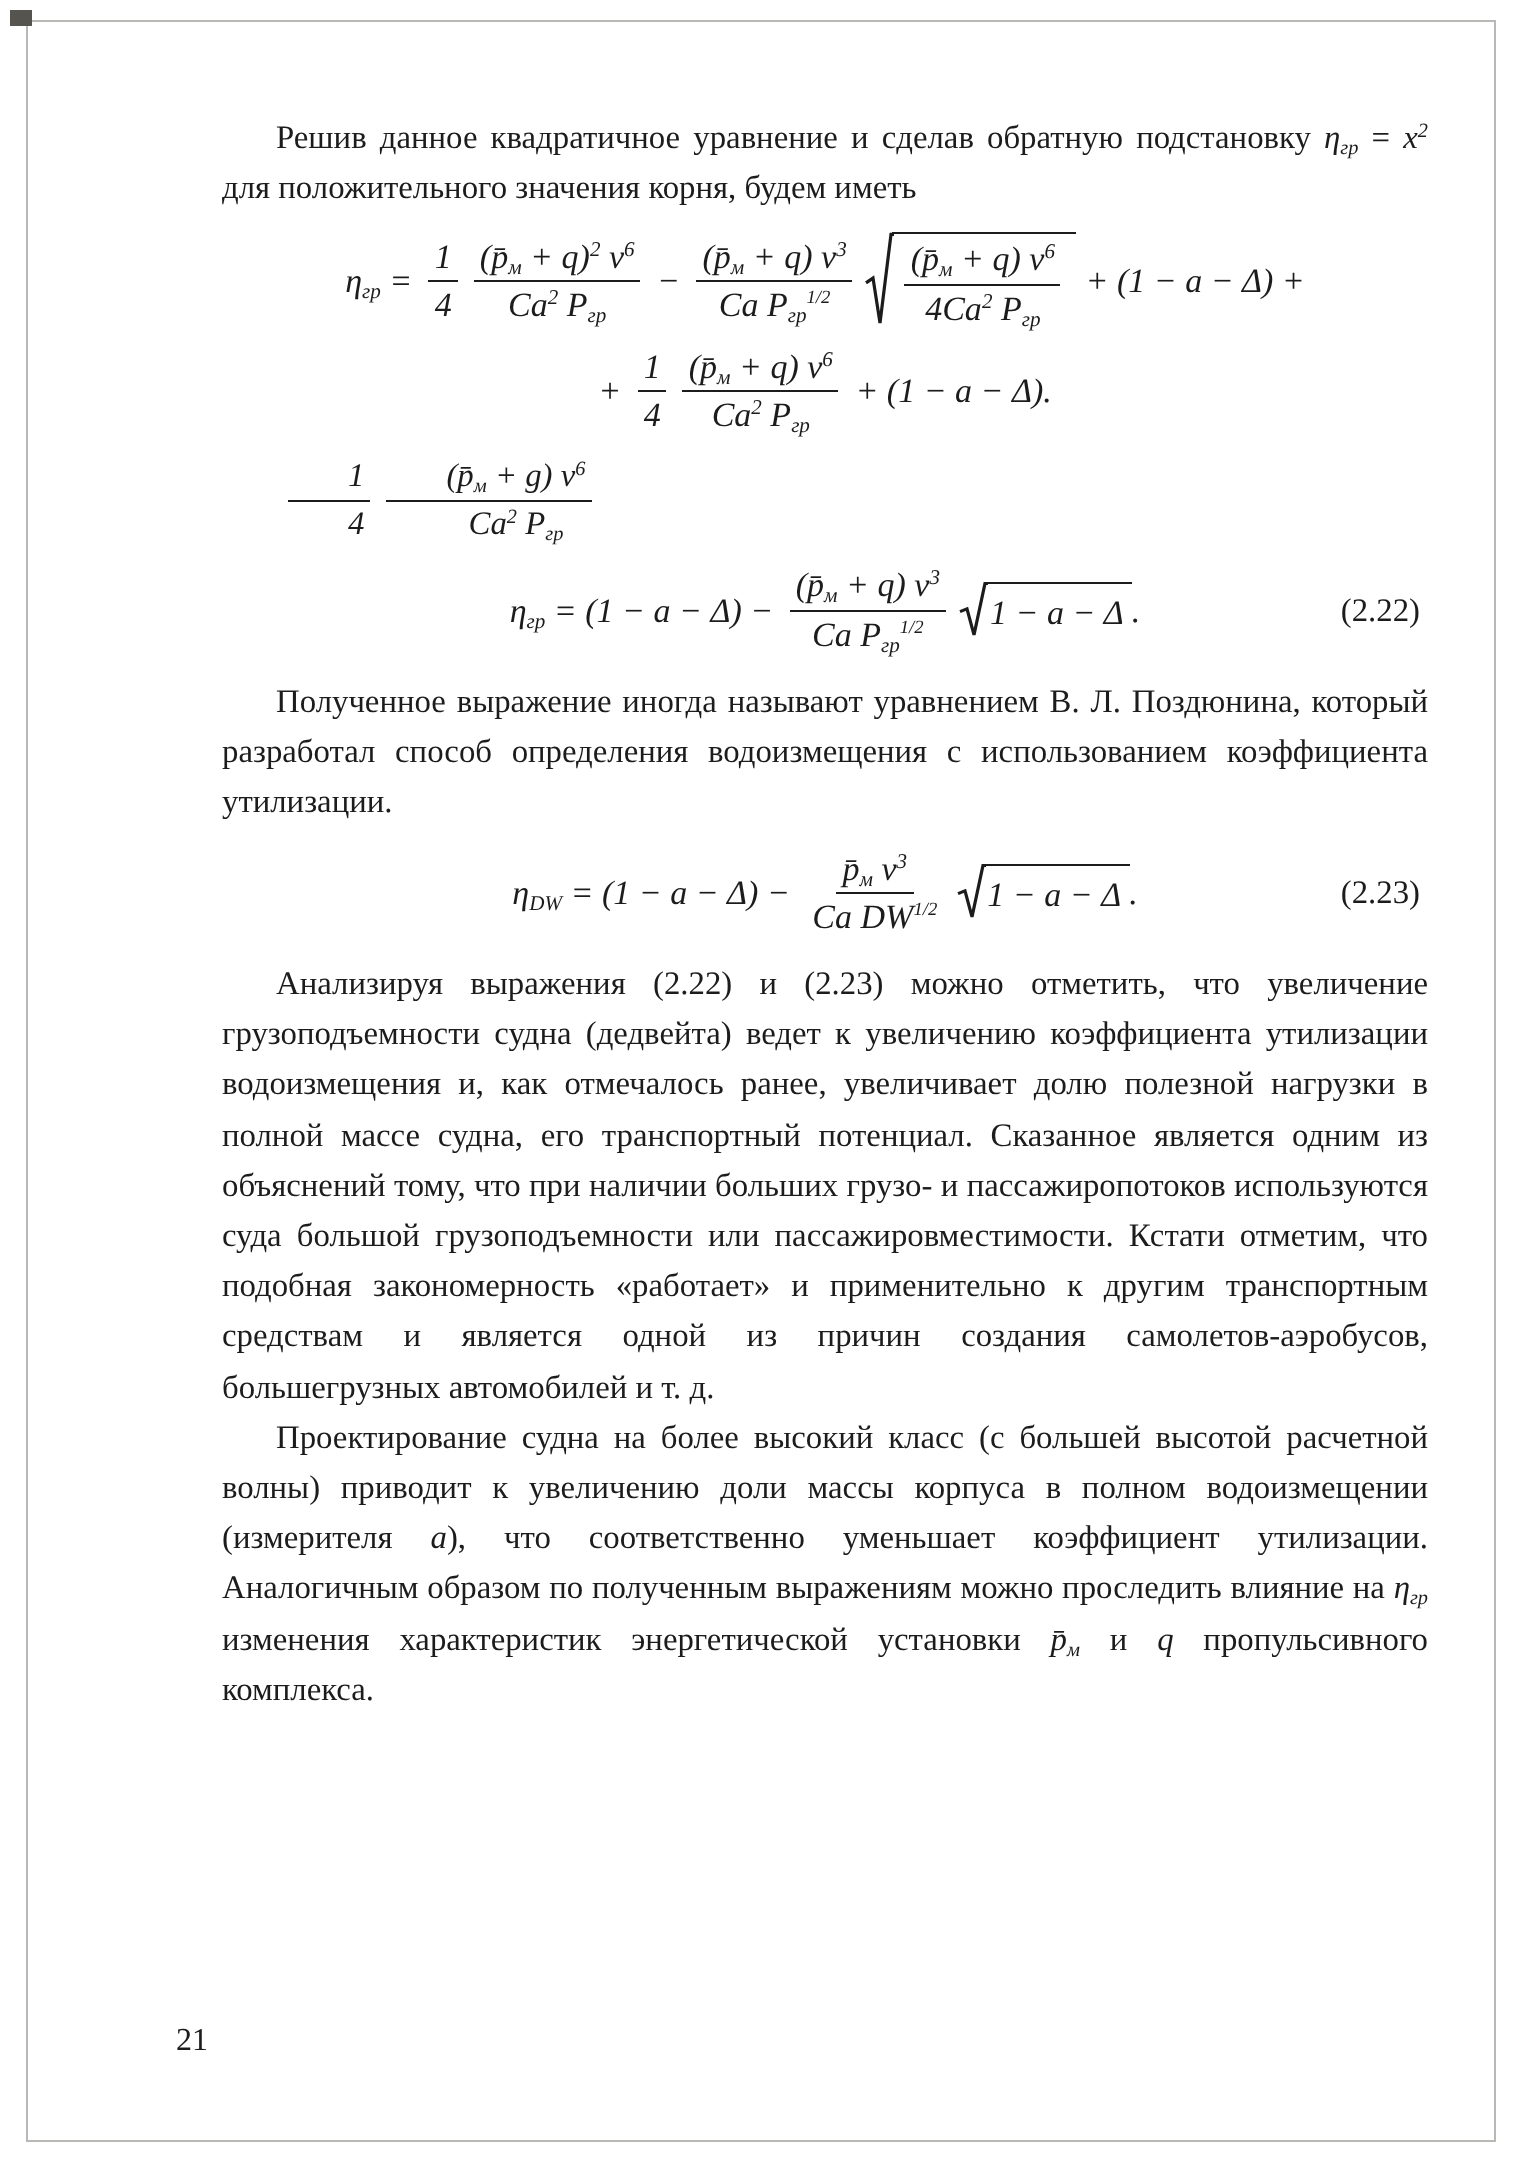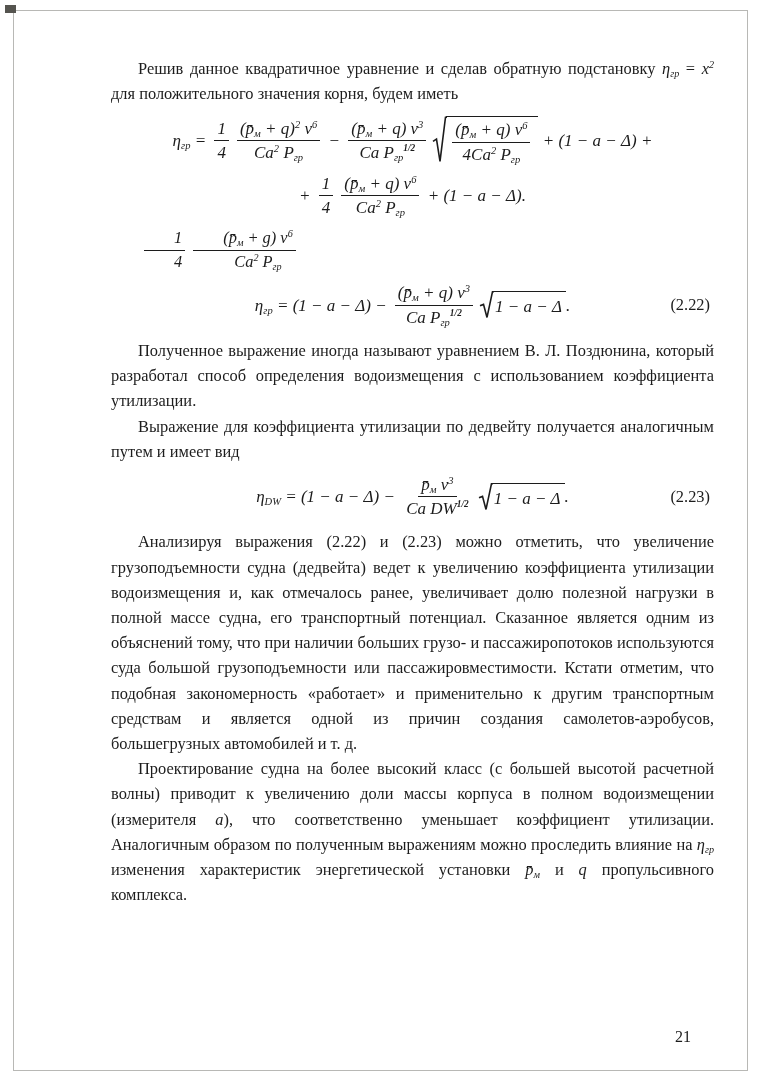--- a/index.html
+++ b/index.html
@@ -25,21 +25,21 @@
     position: absolute; left: 88px; top: 56px; width: 603px;
     font-size: 16.4px; line-height: 25.2px;
     text-align: justify;
     margin-left: 23px;
   }
   .para { margin: 0; text-indent: 27px; }
   .it { font-style: italic; }
   sub, sup { font-size: 0.62em; line-height: 0; font-style: italic; }
   sub { vertical-align: -0.3em; }
   sup { vertical-align: 0.55em; }
-  sup.half { font-size: 0.55em; vertical-align: 0.7em; font-weight: bold; }
+  sup.half { font-size: 0.55em; vertical-align: 0.7em; }
 
   
   .frac {
     display: inline-flex; flex-direction: column; align-items: center;
     vertical-align: middle; margin: 0 4px; line-height: 1.25;
     text-align: center;
   }
   .frac .num, .frac .den { display: block; padding: 0 3px; white-space: nowrap; }
   .frac .num { border-bottom: 1.3px solid #1c1c1c; padding-bottom: 1px; }
   .frac .den { padding-top: 1px; }
@@ -65,22 +65,22 @@
   }
   .eq-tag {
     position: absolute; right: 4px; top: 50%; transform: translateY(-50%);
     font-style: normal;
   }
   .formula-inline {
     display: inline-flex; align-items: center; font-style: italic;
     vertical-align: middle; margin: 0 2px; white-space: nowrap;
   }
   .page-number {
-    position: absolute; bottom: 34px; left: 88px; width: 603px;
-    text-align: right; font-size: 16px;
+    position: absolute; bottom: 50px; left: 88px; width: 603px;
+    text-align: left; font-size: 16px;
   }
 </style>
 </head>
 <body>
 
 <div class="scan-frame"></div>
 <div class="corner-mark"></div>
 
 <div class="content">
 
@@ -157,21 +157,20 @@
           </svg>
           <span class="radicand">1 − a − Δ</span>
         </span>
       <span>.</span>
     </div>
     <span class="eq-tag">(2.22)</span>
   </div>
 
   <p class="para">Полученное выражение иногда называют уравнением В. Л. Поздюнина, который разработал способ определения водоизмещения с использованием коэффициента утилизации.</p>
 
-  <p class="para">Выражение для коэффициента утилизации по дедвейту получается аналогичным путем и имеет вид</p>
 
   <div class="equation">
     <div class="eq-row">
       <span><span>η</span><sub>DW</sub></span>
       <span>&nbsp;= (1 − a − Δ) −&nbsp;</span>
       <span class="frac">
           <span class="num"><span>p̄</span><sub>м</sub><span> v</span><sup>3</sup></span>
           <span class="den"><span>Ca DW</span><sup class="half">1/2</sup></span>
         </span>
       <span class="sqrt">

